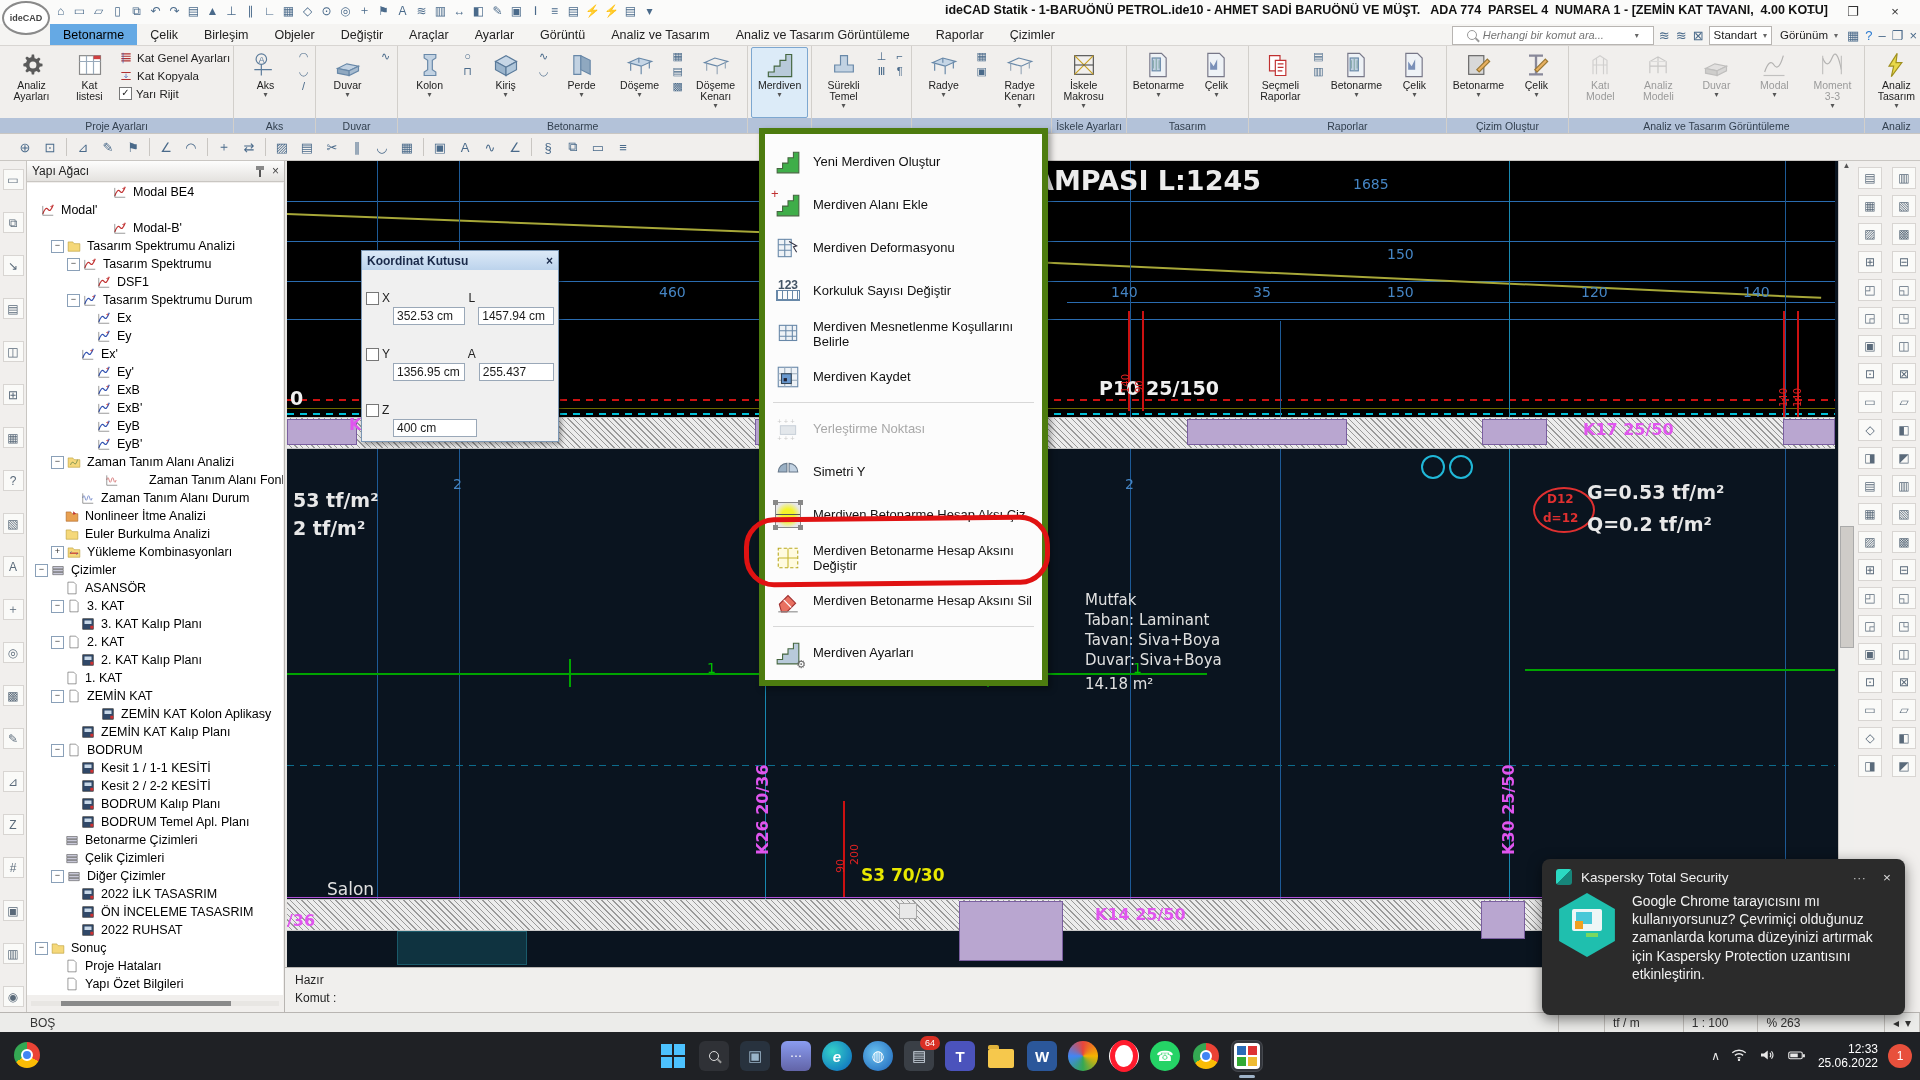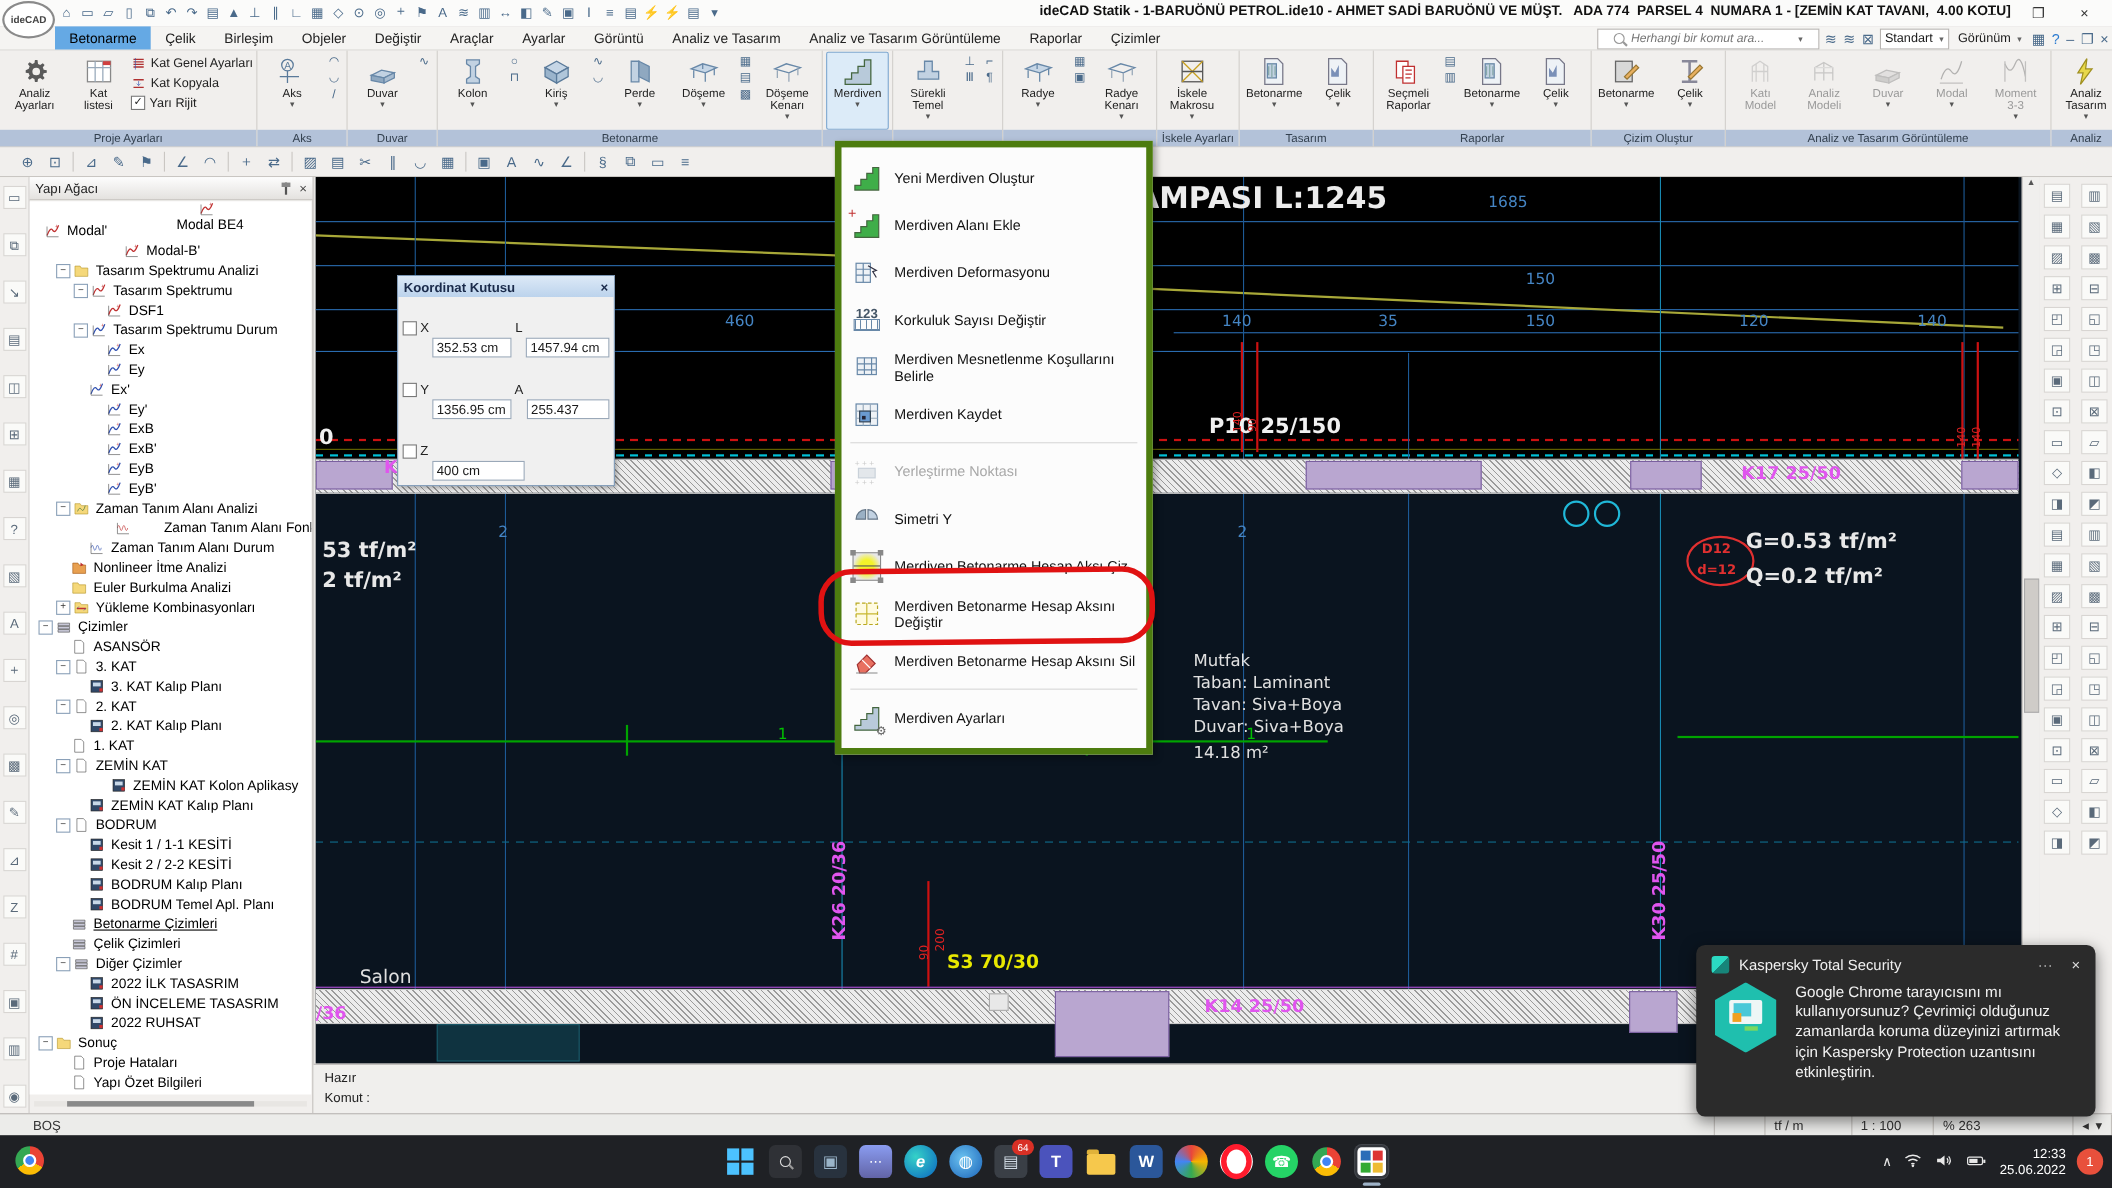--- a/index.html
+++ b/index.html
@@ -666,21 +666,21 @@
   </div>
 
 <div id="treepanel">
   <div id="treehead">
     <span>Yapı Ağacı</span>
     <span class="sp"></span>
     <span class="pin"></span>
     <span style="color:#444">×</span>
   </div>
   <div id="tree">
-      <div class="trow" style="padding-left: 72px; flex-direction: column;">
+      <div class="trow" style="padding-left: 72px;">
         <span style="width: 14px; flex: 0 0 auto;"></span>
         <div class="tico">
           <svg viewBox="0 0 24 24" class="svgic">
             <path d="M3 19q5-14 9-8t9-8" stroke="#c03030" stroke-width="2" fill="none"></path>
             <path d="M3 21h18M3 21V5" stroke="#555"></path>
             <text x="15" y="8" font-size="9" fill="#c03030">+</text>
           </svg>
         </div>
         <span>Modal BE4</span>
       </div>
@@ -1040,21 +1040,21 @@
         <span style="width: 14px; flex: 0 0 auto;"></span>
         <div class="tico">
           <svg viewBox="0 0 24 24" class="svgic">
             <rect x="3" y="3" width="18" height="18" fill="#304868" stroke="#222"></rect>
             <rect x="6" y="6" width="12" height="6" fill="#c8d8e8"></rect>
             <rect x="16" y="15" width="5" height="5" fill="#d03030"></rect>
           </svg>
         </div>
         <span>BODRUM Temel Apl. Planı</span>
       </div>
-      <div class="trow" style="padding-left: 24px; text-decoration: underline;">
+      <div class="trow" style="padding-left: 24px;">
         <span style="width: 14px; flex: 0 0 auto;"></span>
         <div class="tico">
           <svg viewBox="0 0 24 24" class="svgic">
             <path d="M3 6h18v4H3zM3 11h18v4H3zM3 16h18v4H3z" fill="#c8c8d8" stroke="#555"></path>
           </svg>
         </div>
         <span>Betonarme Çizimleri</span>
       </div>
       <div class="trow" style="padding-left: 24px;">
         <span style="width: 14px; flex: 0 0 auto;"></span>

